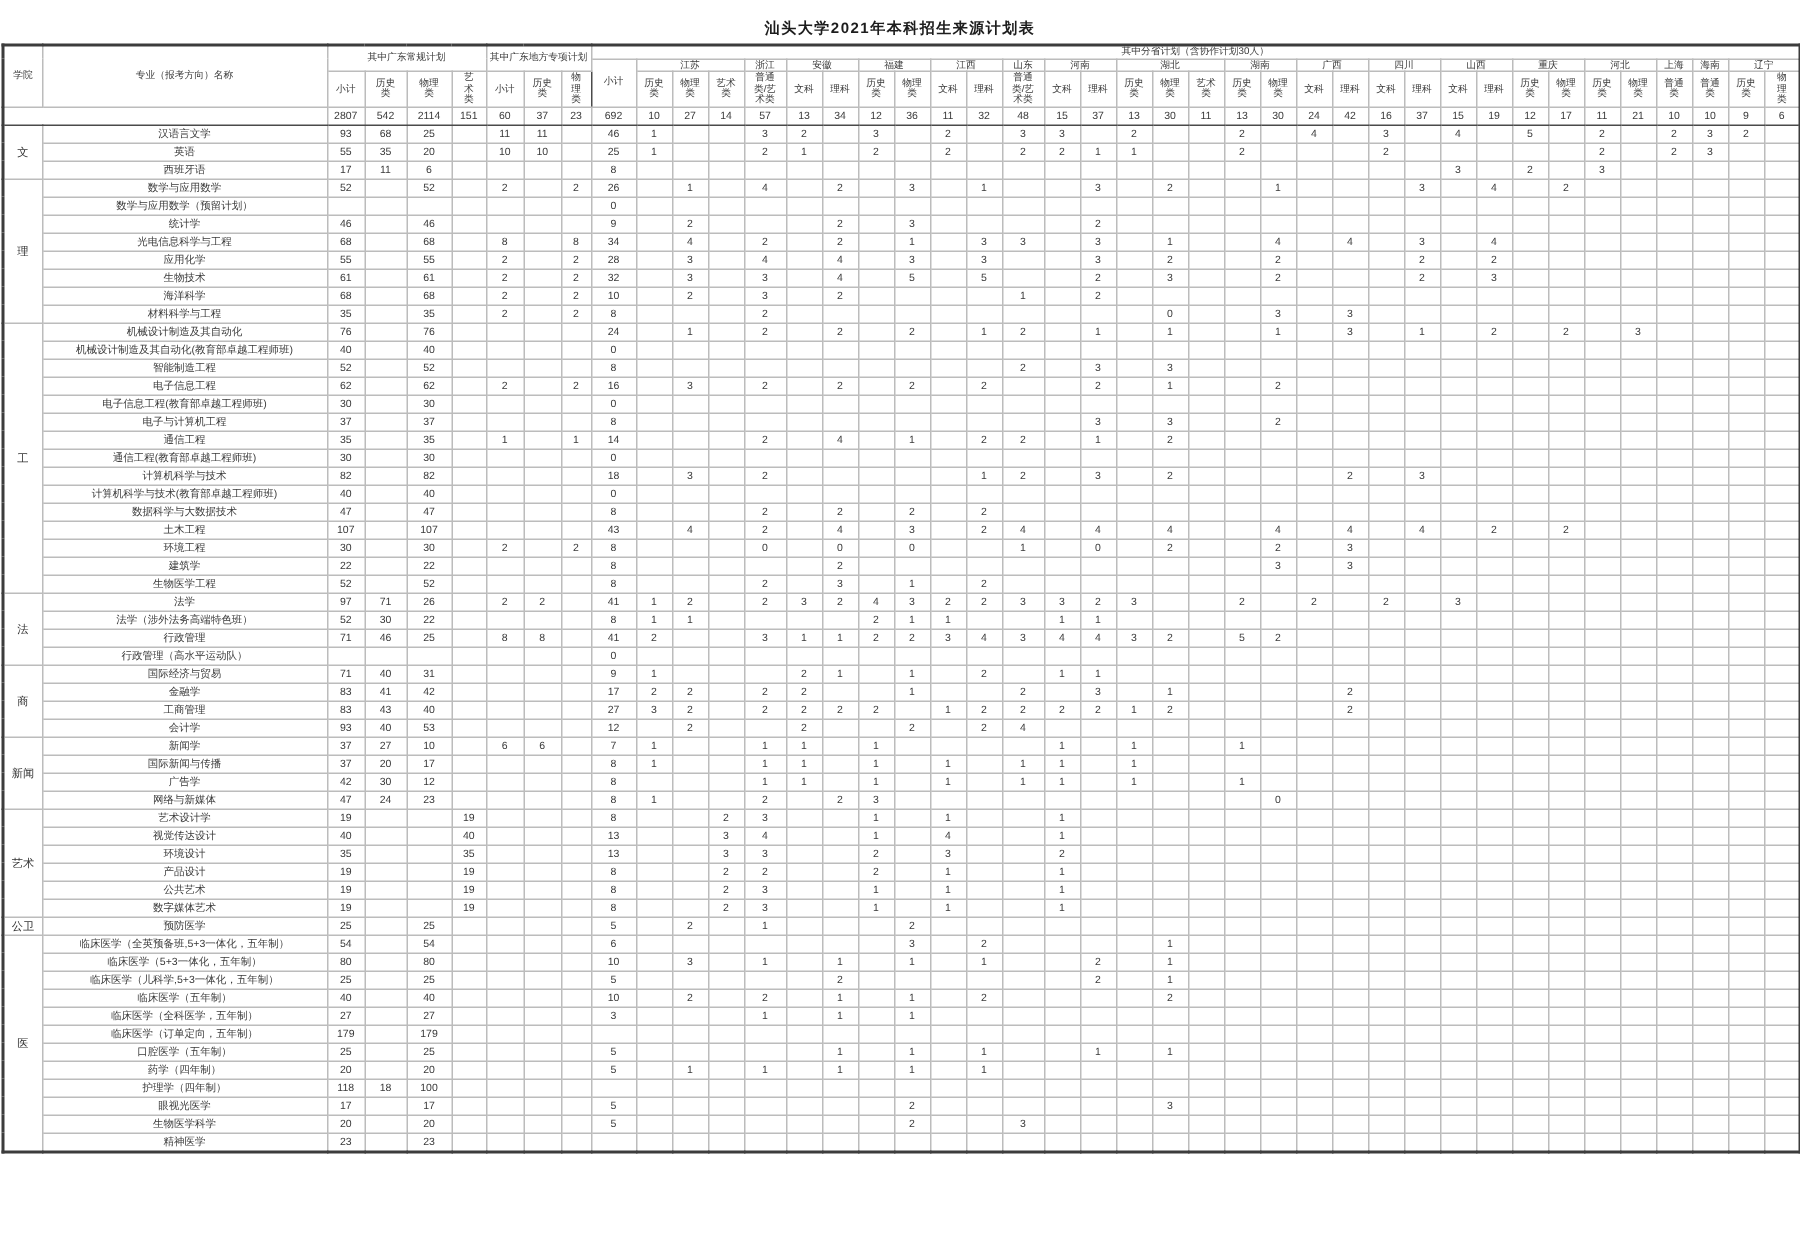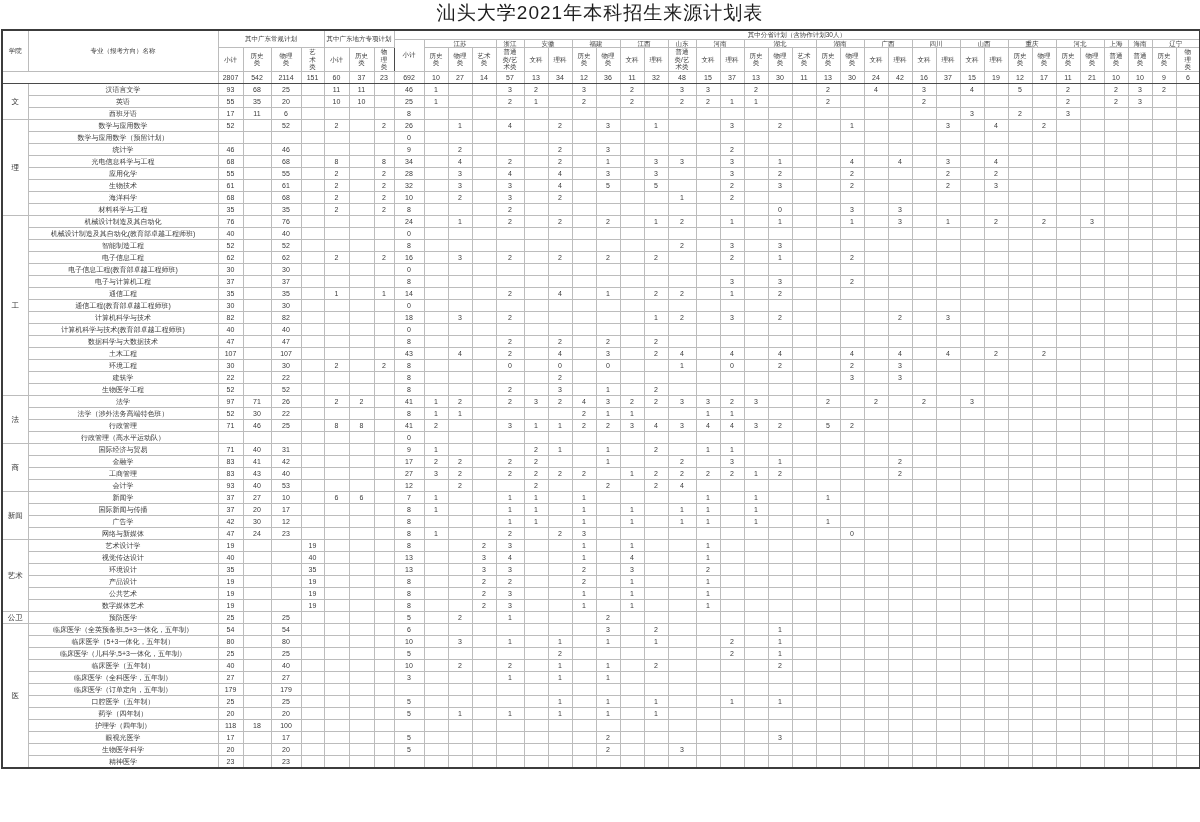--- a/index.html
+++ b/index.html
@@ -1,17 +1,17 @@
 <!DOCTYPE html>
 <html><head>
 <meta charset="utf-8">
 <style>
   html,body{margin:0;padding:0;background:#fff;-webkit-text-size-adjust:none;text-size-adjust:none;}
   body{width:1200px;height:822px;font-family:"Liberation Sans","DejaVu Sans",sans-serif;overflow:hidden;}
-  .title{text-align:center;font-size:19px;font-weight:normal;color:#1d1d1d;padding-top:0;letter-spacing:1px;}
+  .title{text-align:center;font-size:10px;font-weight:bold;color:#1d1d1d;padding-top:12px;letter-spacing:1px;}
   table{border-collapse:collapse;table-layout:fixed;width:1198px;margin:3px 0 0 1px;border:2px solid #3c3c3c;}
   th,td{border:1px solid #bcbcbc;padding:0;margin:0;text-align:center;vertical-align:middle;
         color:#3a3a3a;font-weight:normal;overflow:hidden;}
   th{font-size:6.5px;line-height:7.5px;word-break:break-all;}
   th.pad{padding:0 5px;}
   td{font-size:7px;line-height:11px;height:11px;white-space:nowrap;}
   td.name{font-size:7px;}
   td.college{font-size:7.5px;word-break:break-all;white-space:normal;line-height:9px;color:#333;}
   tr.grp td{border-top:1px solid #4a4a4a;}
   .bl{border-left:1px solid #4a4a4a !important;}

